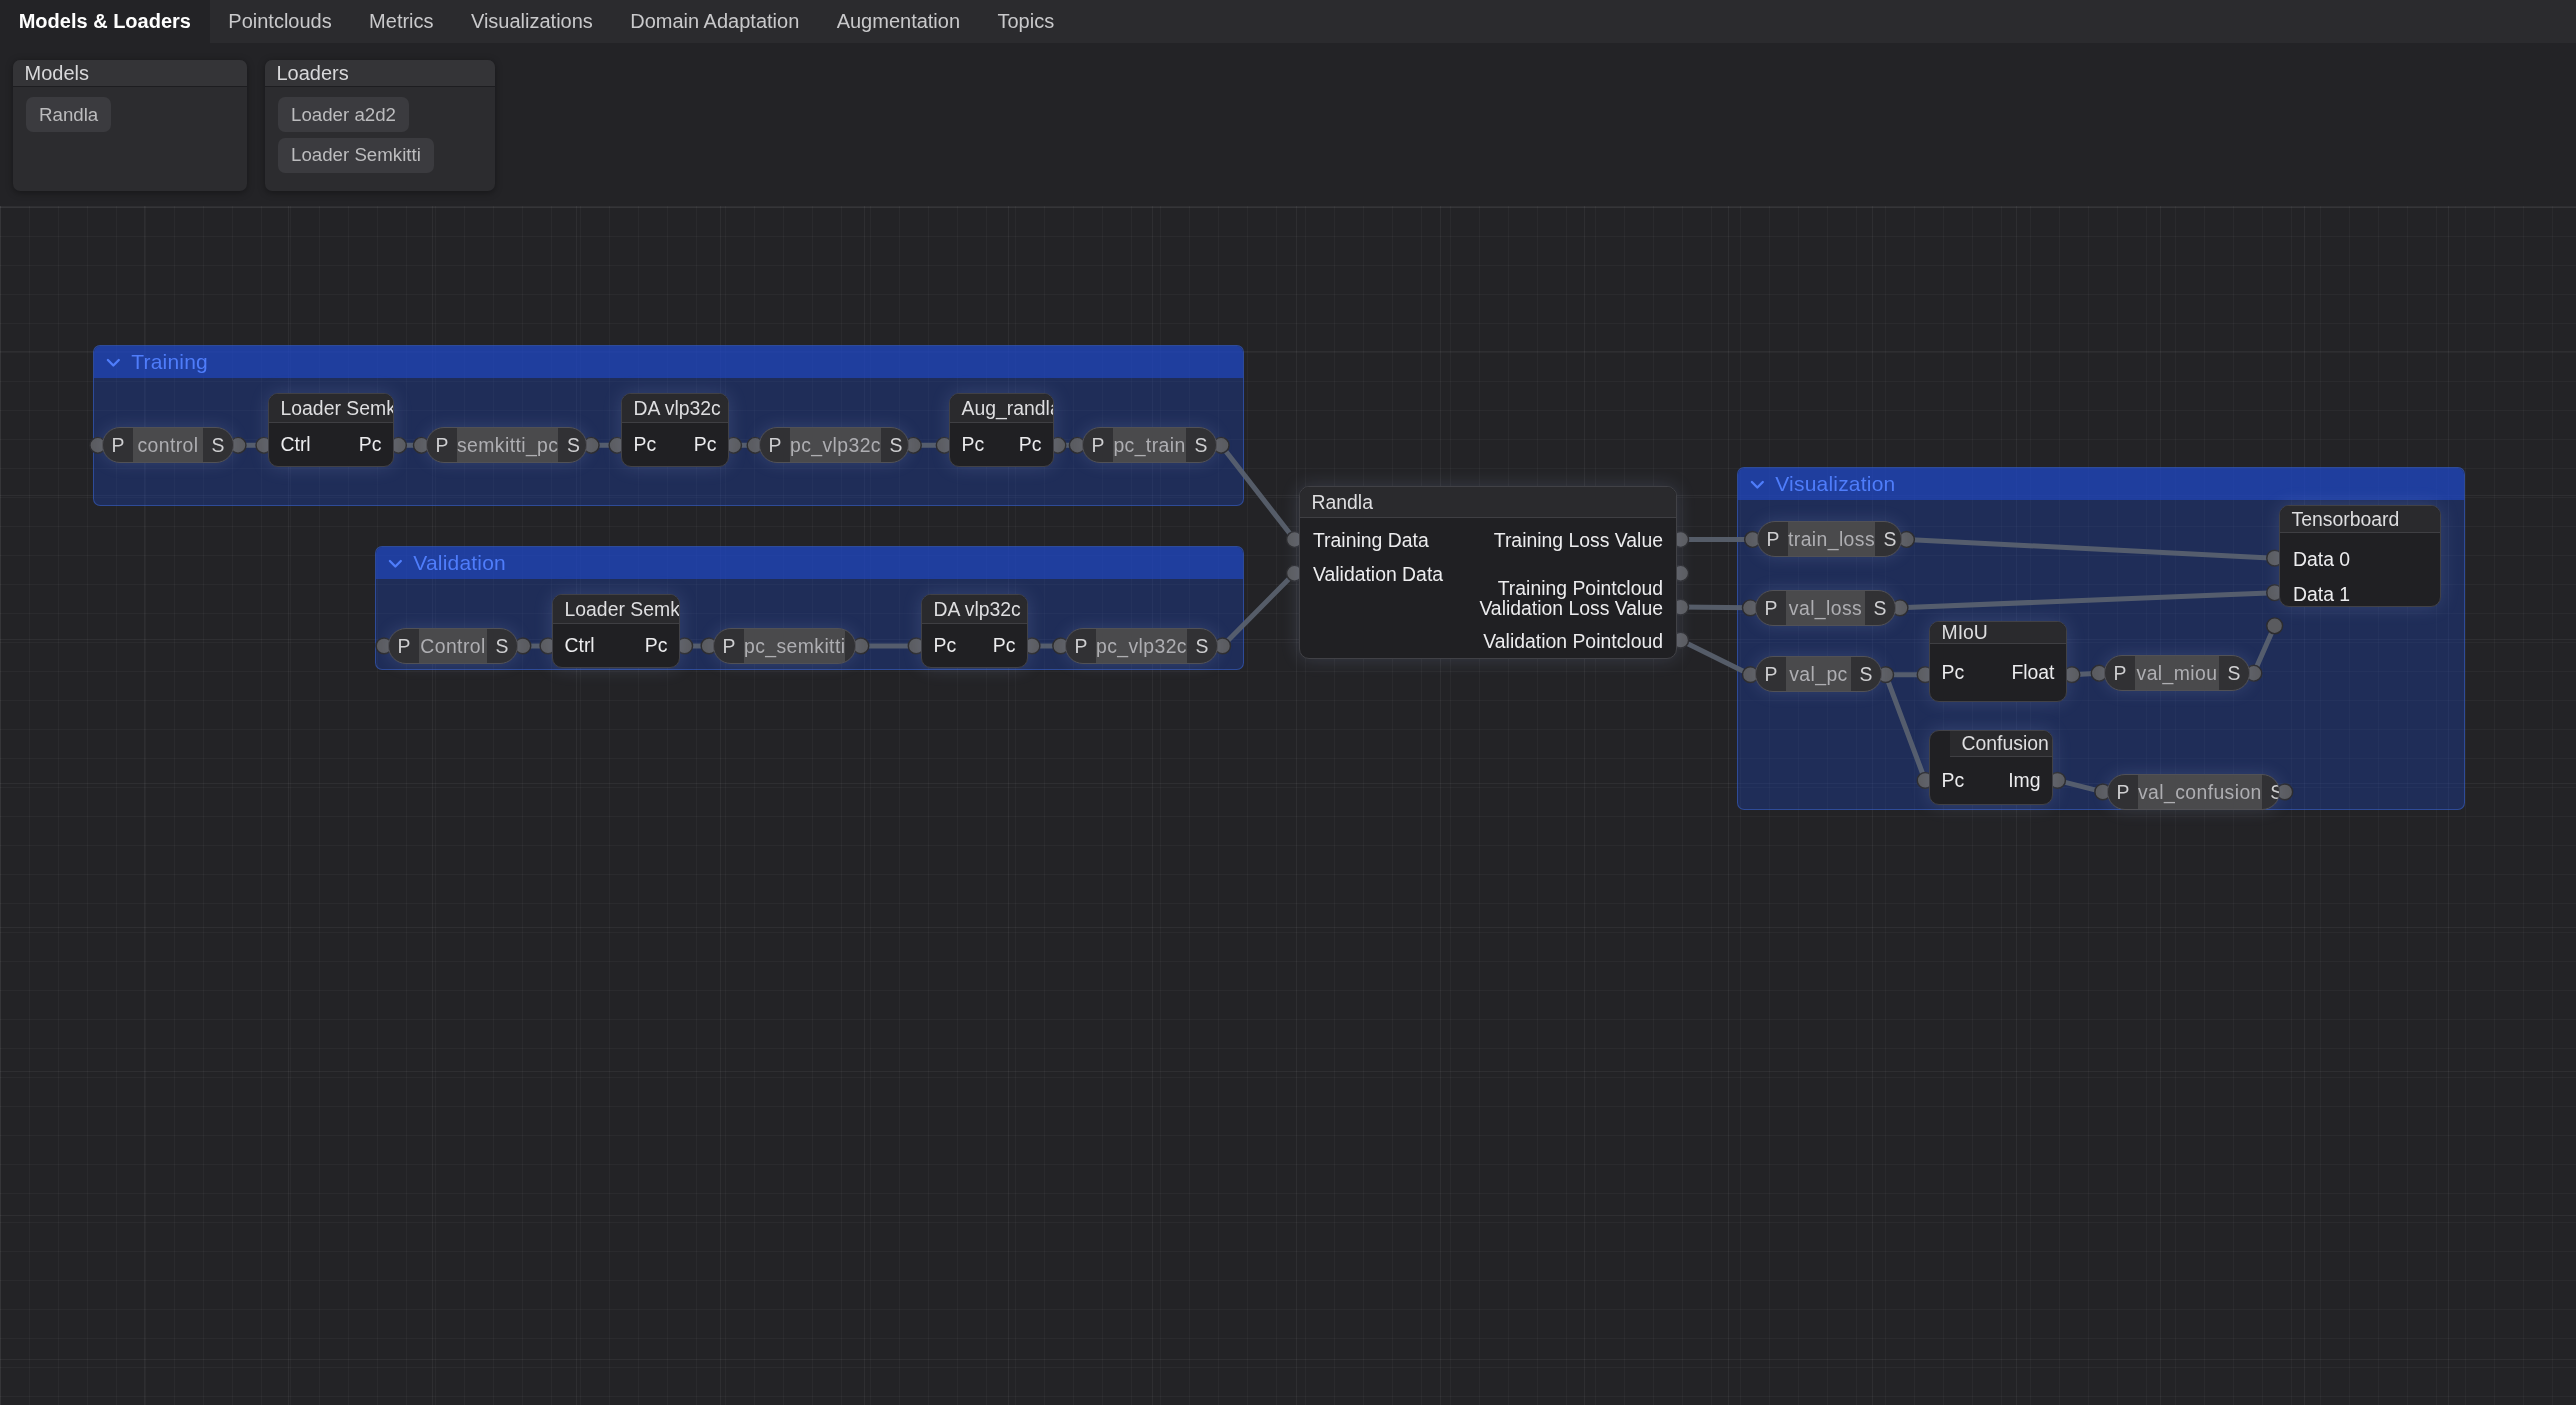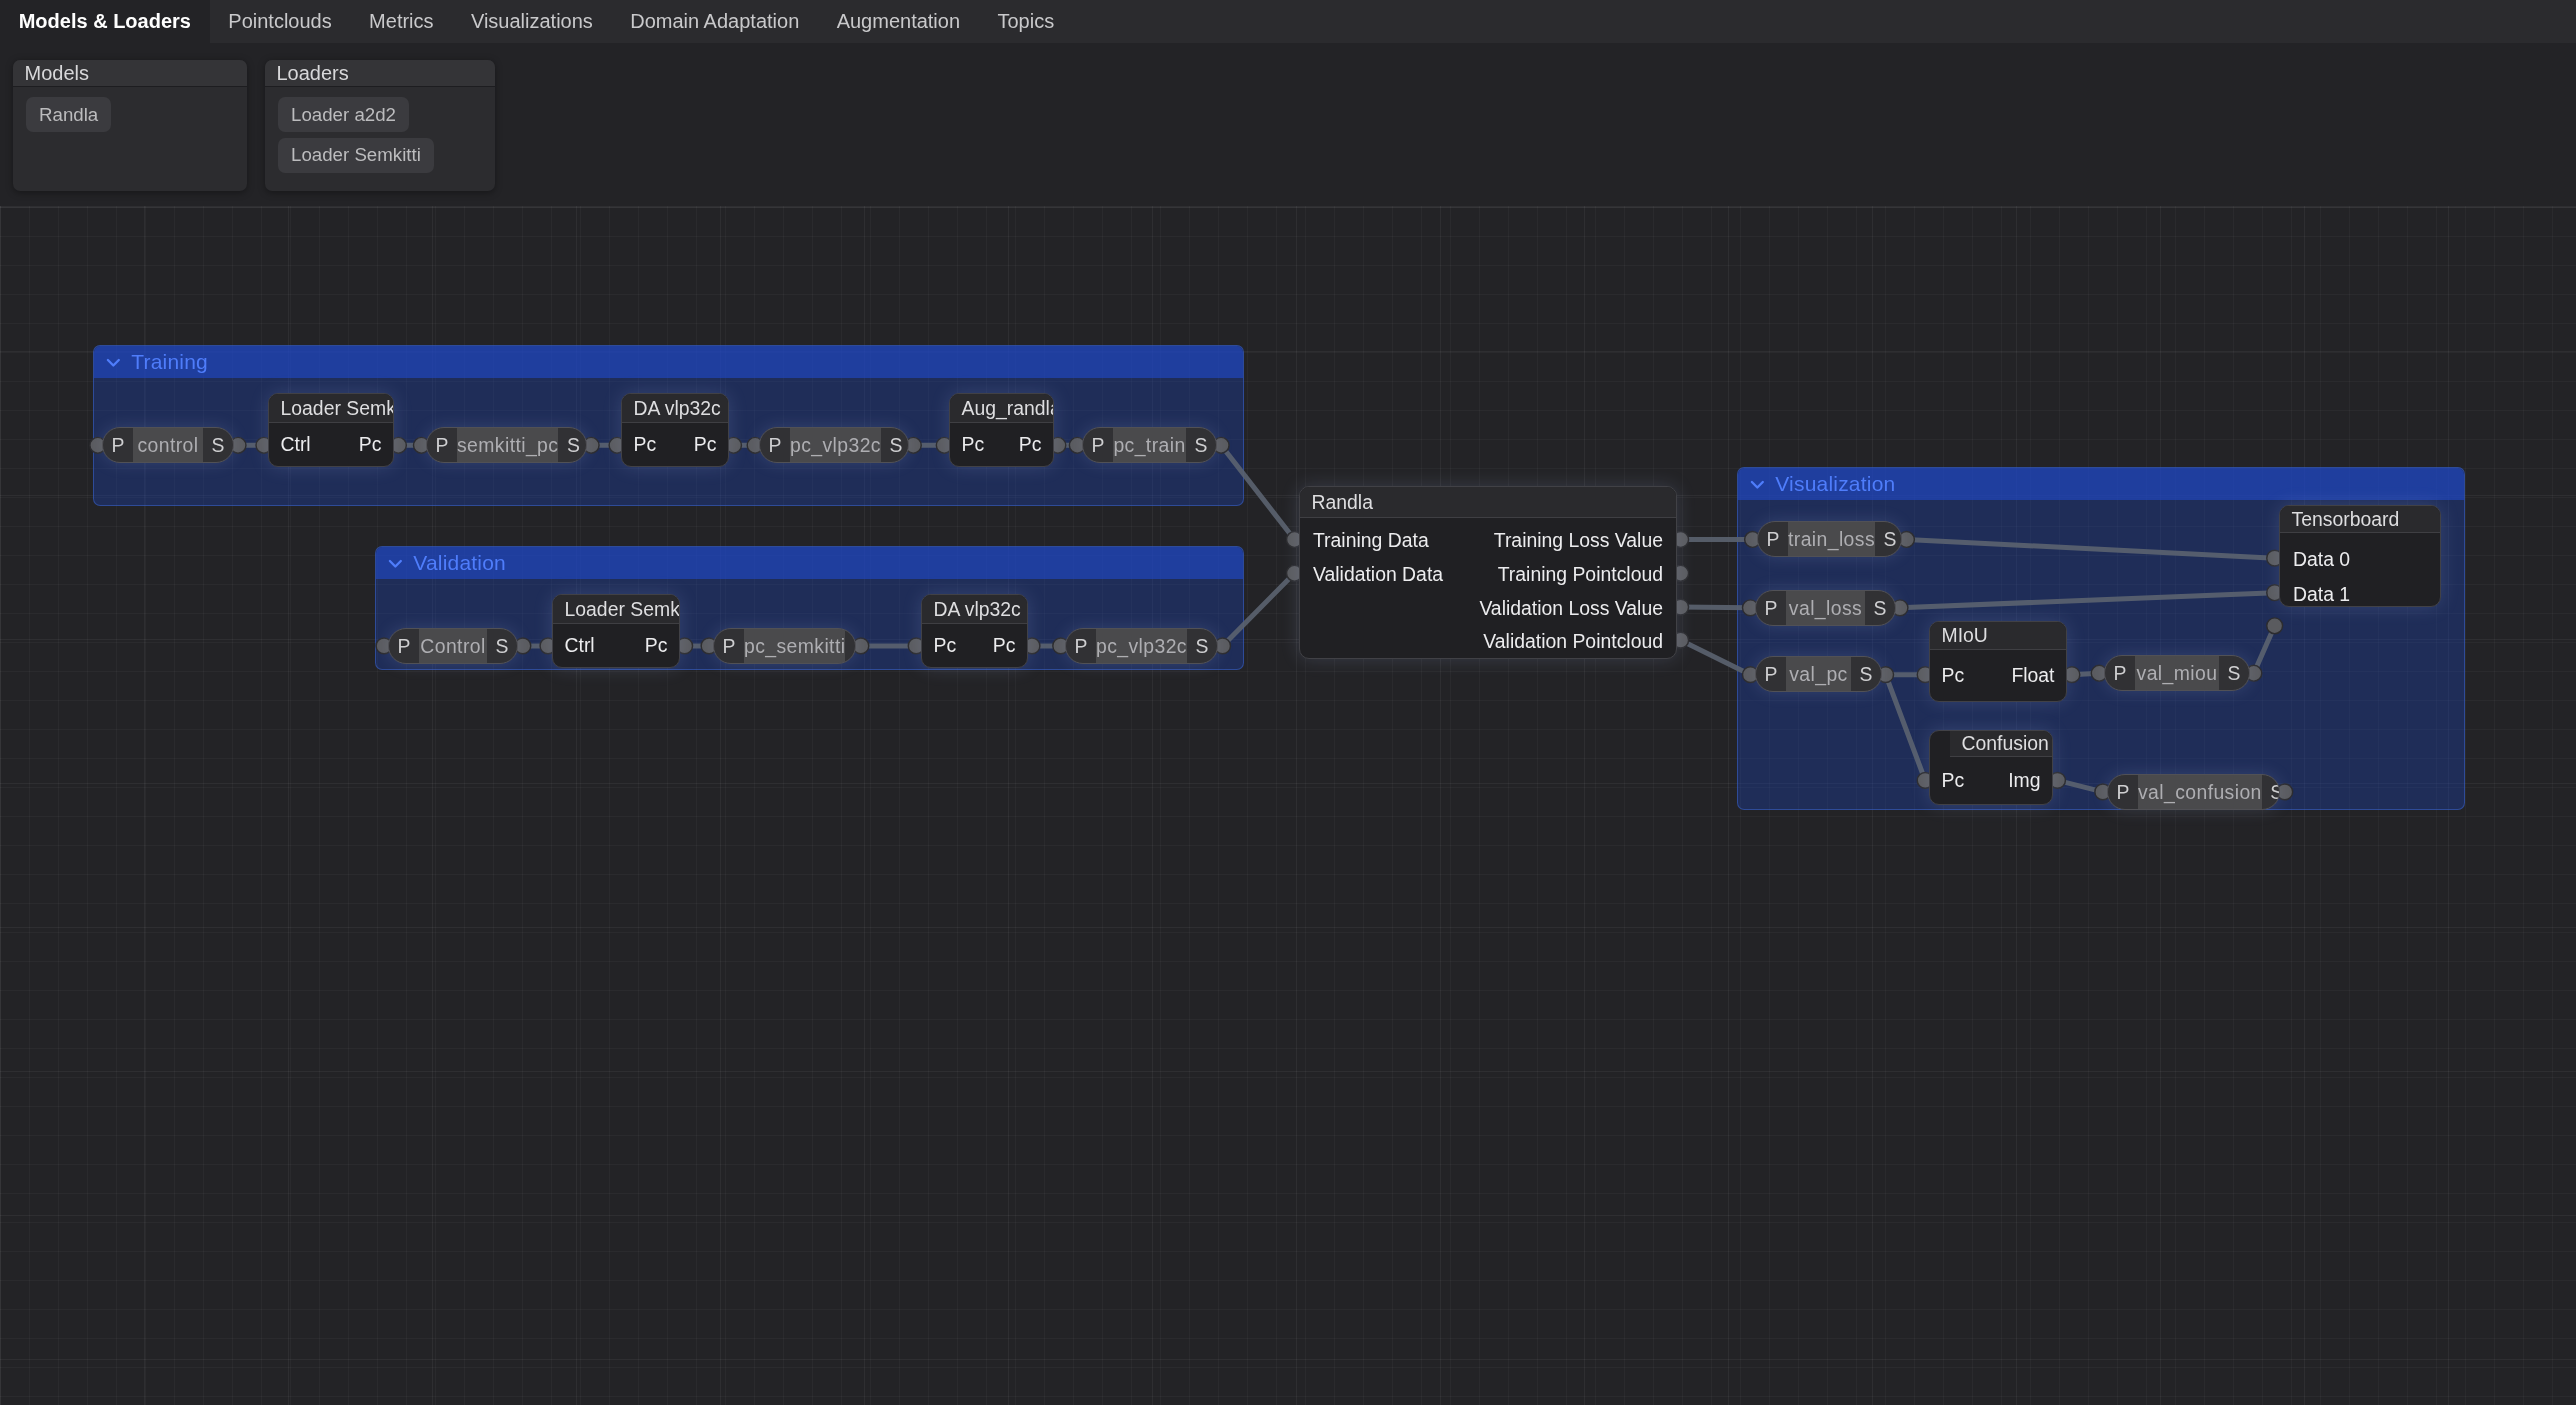--- a/index.html
+++ b/index.html
@@ -264,21 +264,21 @@
     <span class="cap">P</span>
     <span class="mid">pc_vlp32c</span>
     <span class="cap">S</span>
   </div>
 
   <div class="node" style="left:1299px; top:279px; width:378px; height:173px;">
     <div class="node-title" style="height:31px;">Randla</div>
     <div class="r-row r-left" style="top:41px;">Training Data</div>
     <div class="r-row r-left" style="top:75px;">Validation Data</div>
     <div class="r-row r-right" style="top:41px;">Training Loss Value</div>
-    <div class="r-row r-right" style="top:75px;margin-left:23px;">Training Pointcloud</div>
+    <div class="r-row r-right" style="top:89px;margin-left:23px;">Training Pointcloud</div>
     <div class="r-row r-right" style="top:109px;">Validation Loss Value</div>
     <div class="r-row r-right" style="top:142px;">Validation Pointcloud</div>
   </div>
 
   <div class="pill" style="left:1757px; top:314px; width:145px;">
     <span class="cap">P</span>
     <span class="mid">train_loss</span>
     <span class="cap">S</span>
   </div>
 
@@ -288,21 +288,21 @@
     <span class="cap">S</span>
   </div>
 
   <div class="pill" style="left:1755px; top:449px; width:127px;">
     <span class="cap">P</span>
     <span class="mid">val_pc</span>
     <span class="cap">S</span>
   </div>
 
   <div class="node" style="left:1929px; top:414px; width:138px; height:81px;">
-    <div class="node-title" style="height:28px;">MIoU</div>
+    <div class="node-title" style="height:22px;">MIoU</div>
     <div class="node-body">
       <span>Pc</span>
       <span>Float</span>
     </div>
   </div>
 
   <div class="pill" style="left:2104px; top:448px; width:146px;">
     <span class="cap">P</span>
     <span class="mid">val_miou</span>
     <span class="cap">S</span>

